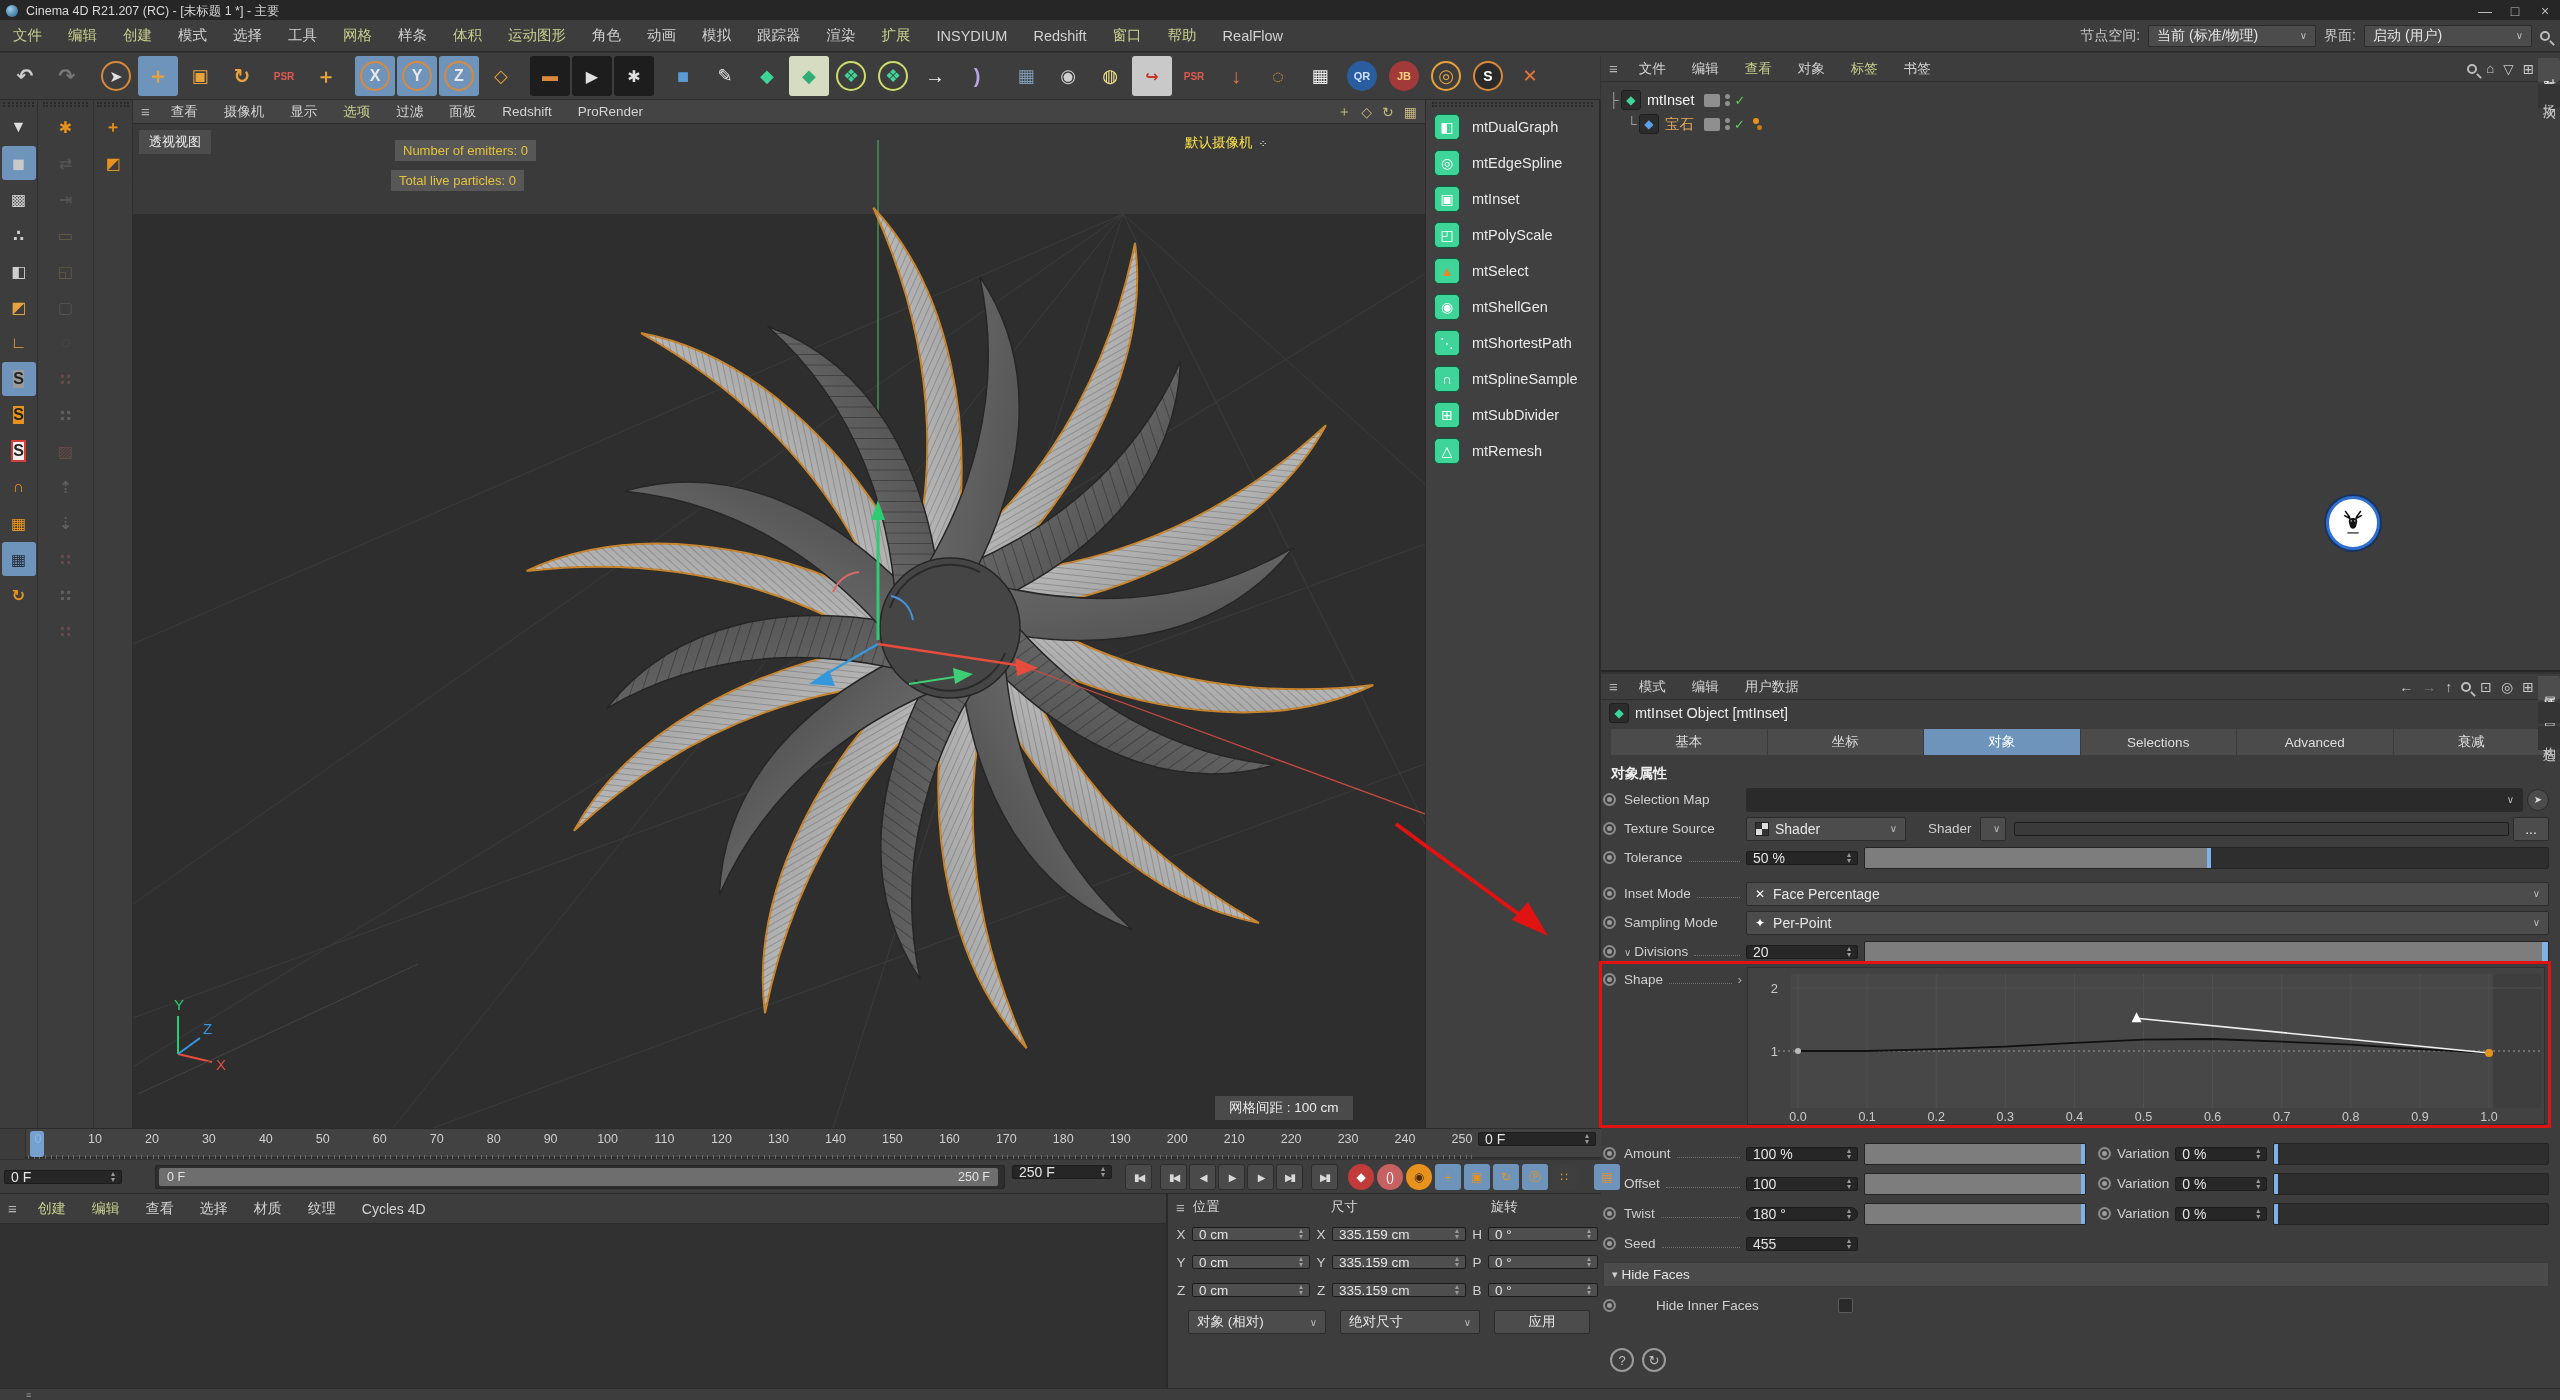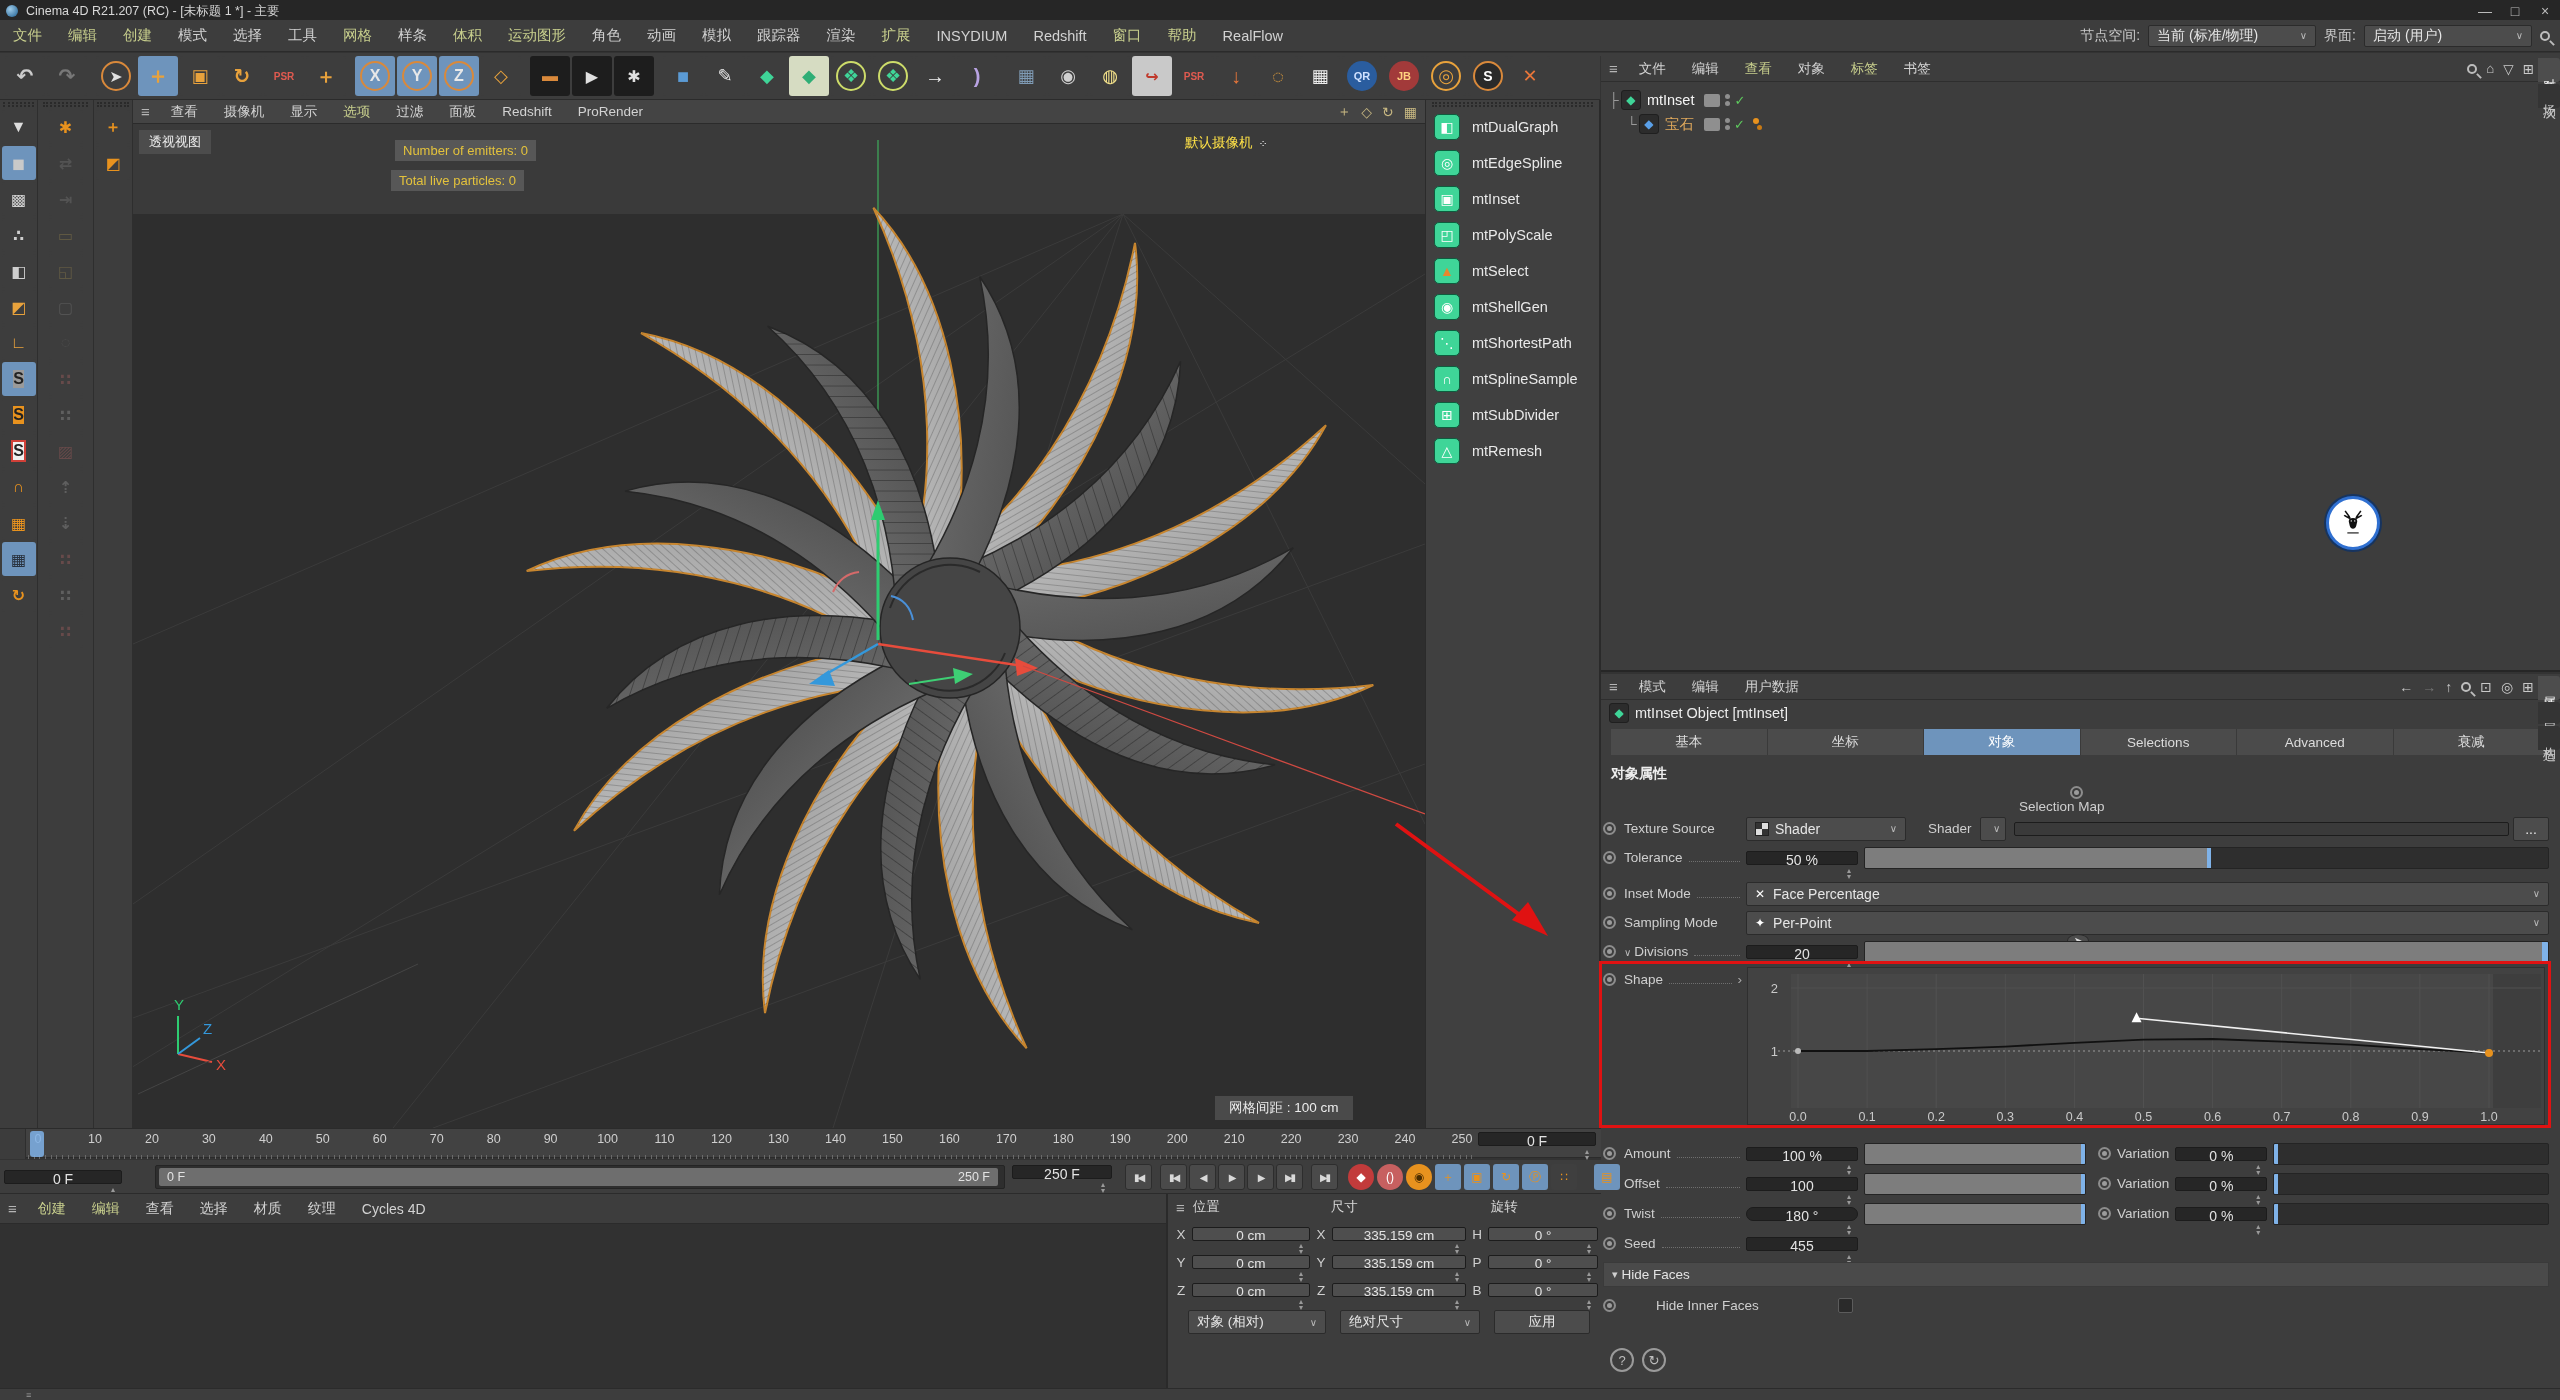--- a/index.html
+++ b/index.html
@@ -13,21 +13,21 @@
   .burger{color:#b5b5b5;font-size:15px;padding:0 8px;}
   .tbtn{width:40px;height:40px;margin:1px;border-radius:3px;display:flex;align-items:center;justify-content:center;background:#3d3d3d;position:relative;}
   .tbtn.sel{background:#6e94bc;}
   .tbtn.pale{background:#d6dcc2;}
   .tbtn .cir{width:30px;height:30px;border-radius:50%;display:flex;align-items:center;justify-content:center;}
   .sbtn{width:34px;height:34px;margin:1px 0;border-radius:3px;display:flex;align-items:center;justify-content:center;background:#3d3d3d;}
   .sbtn.sel{background:#6e94bc;}
   .dim{opacity:.45;}
   .vtab{writing-mode:vertical-rl;text-orientation:upright;background:#343434;color:#c9c9c9;font-size:13px;padding:10px 2px;border-radius:0 3px 3px 0;letter-spacing:2px;}
   .vtab.sel{background:#4d4d4d;color:#f0f0f0;}
-  .ibox{background:#262626;border:1px solid #1c1c1c;border-radius:2px;color:#e3e3e3;display:flex;align-items:center;padding:0 6px;height:14px;flex-direction:column;}
+  .ibox{background:#262626;border:1px solid #1c1c1c;border-radius:2px;color:#e3e3e3;display:flex;align-items:center;padding:0 6px;height:14px;}
   .spin{display:flex;flex-direction:column;justify-content:center;line-height:6px;font-size:8px;color:#9a9a9a;margin-left:auto;padding-left:4px;}
   .dd{background:#4c4c4c;border:1px solid #2b2b2b;border-radius:2px;display:flex;align-items:center;height:24px;padding:0 8px;color:#e6e6e6;}
   .dd .chev{margin-left:auto;color:#b9b9b9;font-size:10px;padding-left:8px;}
   .slider{height:22px;background:#2e2e2e;border:1px solid #242424;border-radius:2px;position:relative;overflow:hidden;}
   .slider .fill{position:absolute;left:0;top:0;bottom:0;background:#7d7d7d;}
   .slider .mark{position:absolute;top:0;bottom:0;width:4px;background:#7fb2e8;}
   .radio{width:13px;height:13px;border-radius:50%;border:2px solid #8d8d8d;display:flex;align-items:center;justify-content:center;flex:0 0 13px;}
   .radio i{width:5px;height:5px;border-radius:50%;background:#9b9b9b;}
   .albl{display:flex;align-items:baseline;color:#cfcfcf;font-size:13.5px;margin-left:8px;width:122px;flex:0 0 122px;}
   .albl .dots{flex:1;border-bottom:1px dotted #6f6f6f;margin:0 6px 3px 6px;height:1px;}
@@ -627,21 +627,21 @@
         <div class="tabbtn">衰减</div>
       </div>
     <div style="padding:10px 0 0 10px;font-size:14px;font-weight:bold;color:#ececec;">对象属性</div>
   </div>
   <div class="abs" style="left:2538px;top:676px;display:flex;flex-direction:column;gap:2px;" id="am-side-tabs">
       <div class="vtab sel">属性</div>
       <div class="vtab">层</div>
       <div class="vtab">构造</div>
     </div>
 
-  <div class="arow" style="top:786px;flex-direction:column;">
+  <div class="arow" style="top:786px;">
     <div class="radio">
         <i></i>
       </div>
     <div class="albl">
         <span>Selection Map</span>
       </div>
     <div class="dd" style="flex:1;background:#2a2a2a;">
         <span></span>
         <span class="chev">∨</span>
       </div>

